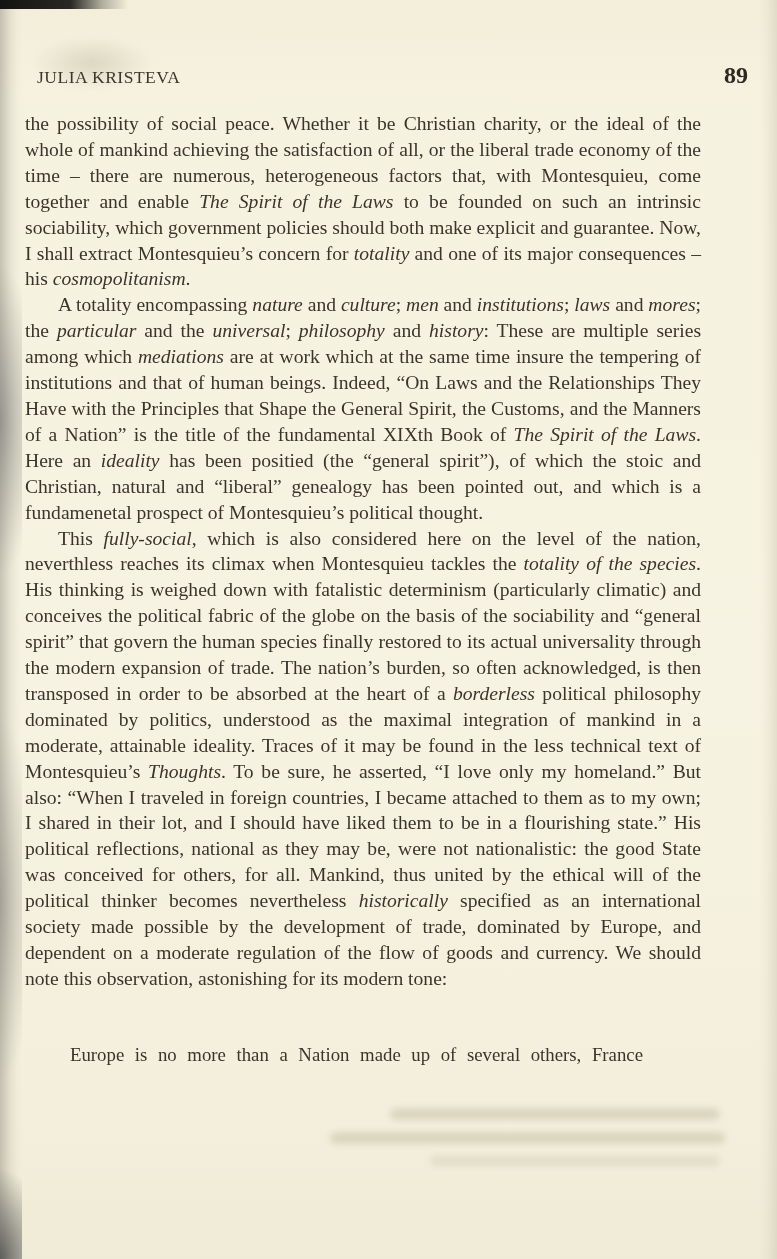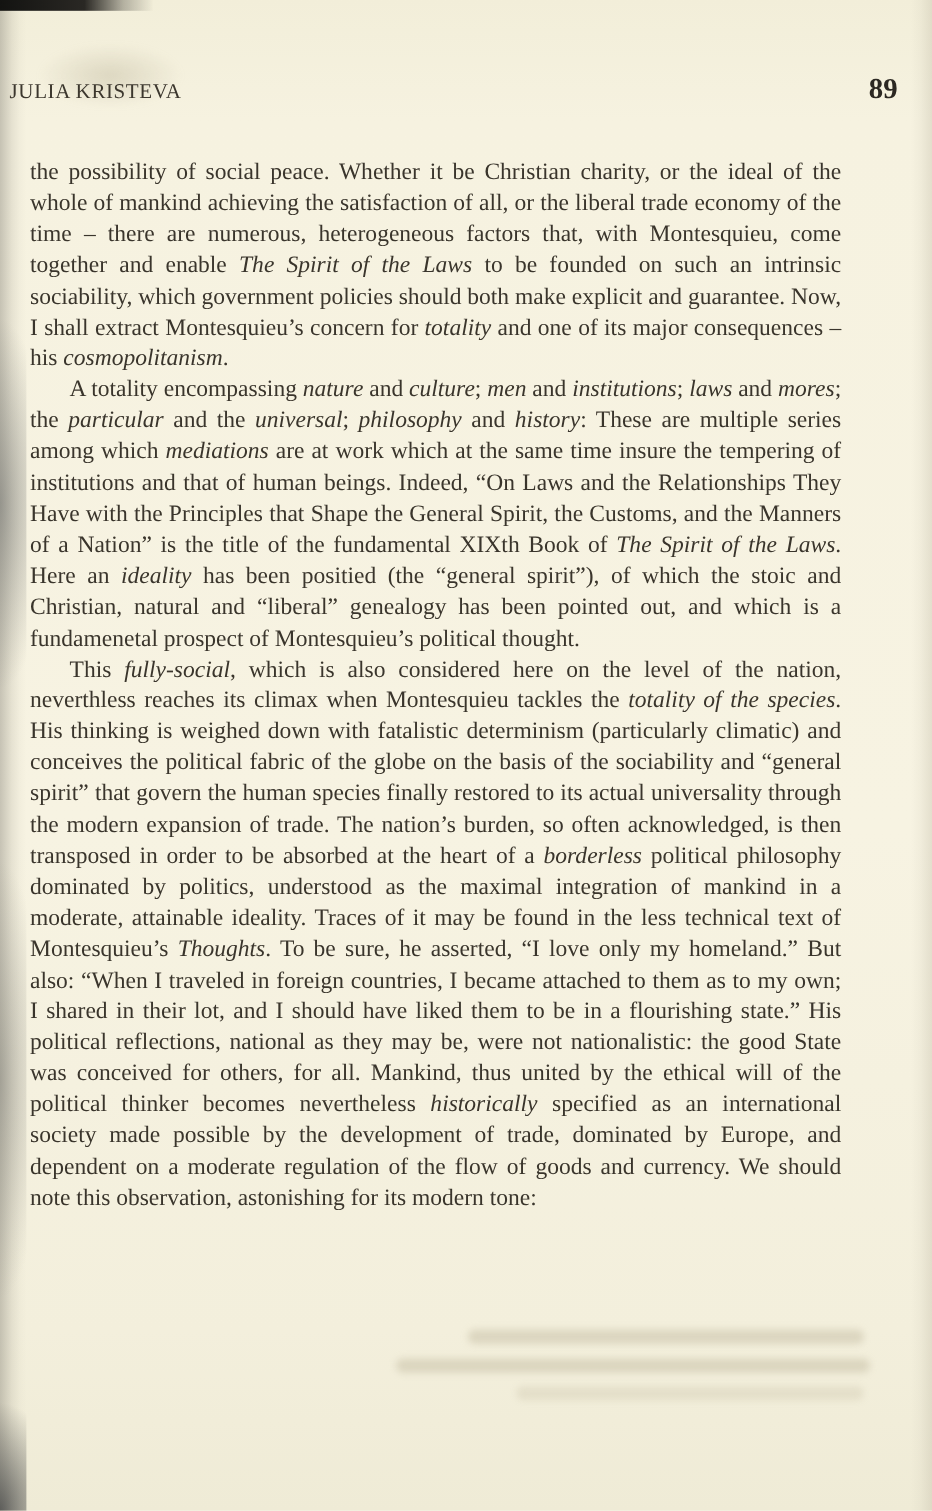--- a/index.html
+++ b/index.html
@@ -39,32 +39,32 @@
   
   .bleed-1, .bleed-2, .bleed-3 {
     position: absolute; height: 12px; border-radius: 6px;
     background: rgba(168,160,130,0.30); filter: blur(3px);
   }
   .bleed-1 { left: 390px; top: 1108px; width: 330px; }
   .bleed-2 { left: 330px; top: 1132px; width: 395px; }
   .bleed-3 { left: 430px; top: 1155px; width: 290px; opacity: .6; }
 
   .running-header {
-    position: absolute; top: 62px; left: 8px; right: 29px;
+    position: absolute; top: 62px; left: 37px; right: 29px;
     display: flex; justify-content: space-between; align-items: baseline;
     color: #3c372e;
   }
   .author {
     font-size: 17.5px; letter-spacing: 0.5px;
     font-variant: normal;
   }
   .pagenum { font-size: 24px; font-weight: bold; color: #2c2822; }
 
   .body-text {
-    position: absolute; top: 131px; left: 25px; width: 676px;
+    position: absolute; top: 111px; left: 25px; width: 676px;
     color: #3a352c;
     font-size: 19.6px; line-height: 25.9px;
     text-align: justify;
     hyphens: none;
   }
   .body-text p { margin: 0; }
   .body-text p.indent { text-indent: 33px; font-family: Liberation Serif, serif; }
   .body-text em { font-style: italic; }
 
   .block-quote {
@@ -90,13 +90,14 @@
 <div class="running-header">
   <span class="author">JULIA KRISTEVA</span>
   <span class="pagenum">89</span>
 </div>
 
 <div class="body-text">
 
   <p class=""><span>the possibility of social peace. Whether it be Christian charity, or the ideal of the whole of mankind achieving the satisfaction of all, or the liberal trade economy of the time – there are numerous, heterogeneous factors that, with Montesquieu, come together and enable </span><em>The Spirit of the Laws</em><span> to be founded on such an intrinsic sociability, which government policies should both make explicit and guarantee. Now, I shall extract Montesquieu’s concern for </span><em>totality</em><span> and one of its major consequences – his </span><em>cosmopolitanism</em><span>.</span></p>
     <p class="indent"><span>A totality encompassing </span><em>nature</em><span> and </span><em>culture</em><span>; </span><em>men</em><span> and </span><em>institutions</em><span>; </span><em>laws</em><span> and </span><em>mores</em><span>; the </span><em>particular</em><span> and the </span><em>universal</em><span>; </span><em>philosophy</em><span> and </span><em>history</em><span>: These are multiple series among which </span><em>mediations</em><span> are at work which at the same time insure the tempering of institutions and that of human beings. Indeed, “On Laws and the Relationships They Have with the Principles that Shape the General Spirit, the Customs, and the Manners of a Nation” is the title of the fundamental XIXth Book of </span><em>The Spirit of the Laws</em><span>. Here an </span><em>ideality</em><span> has been positied (the “general spirit”), of which the stoic and Christian, natural and “liberal” genealogy has been pointed out, and which is a fundamenetal prospect of Montesquieu’s political thought.</span></p>
     <p class="indent"><span>This </span><em>fully-social</em><span>, which is also considered here on the level of the nation, neverthless reaches its climax when Montesquieu tackles the </span><em>totality of the species</em><span>. His thinking is weighed down with fatalistic determinism (particularly climatic) and conceives the political fabric of the globe on the basis of the sociability and “general spirit” that govern the human species finally restored to its actual universality through the modern expansion of trade. The nation’s burden, so often acknowledged, is then transposed in order to be absorbed at the heart of a </span><em>borderless</em><span> political philosophy dominated by politics, understood as the maximal integration of mankind in a moderate, attainable ideality. Traces of it may be found in the less technical text of Montesquieu’s </span><em>Thoughts</em><span>. To be sure, he asserted, “I love only my homeland.” But also: “When I traveled in foreign countries, I became attached to them as to my own; I shared in their lot, and I should have liked them to be in a flourishing state.” His political reflections, national as they may be, were not nationalistic: the good State was conceived for others, for all.  Mankind, thus united by the ethical will of the political thinker becomes nevertheless </span><em>historically</em><span> specified as an international society made possible by the development of trade, dominated by Europe, and dependent on a moderate regulation of the flow of goods and currency. We should note this observation, astonishing for its modern tone:</span></p>
+    <div class="block-quote">Europe is no more than a Nation made up of several others, France</div>
 </div>
 
 </body></html>

